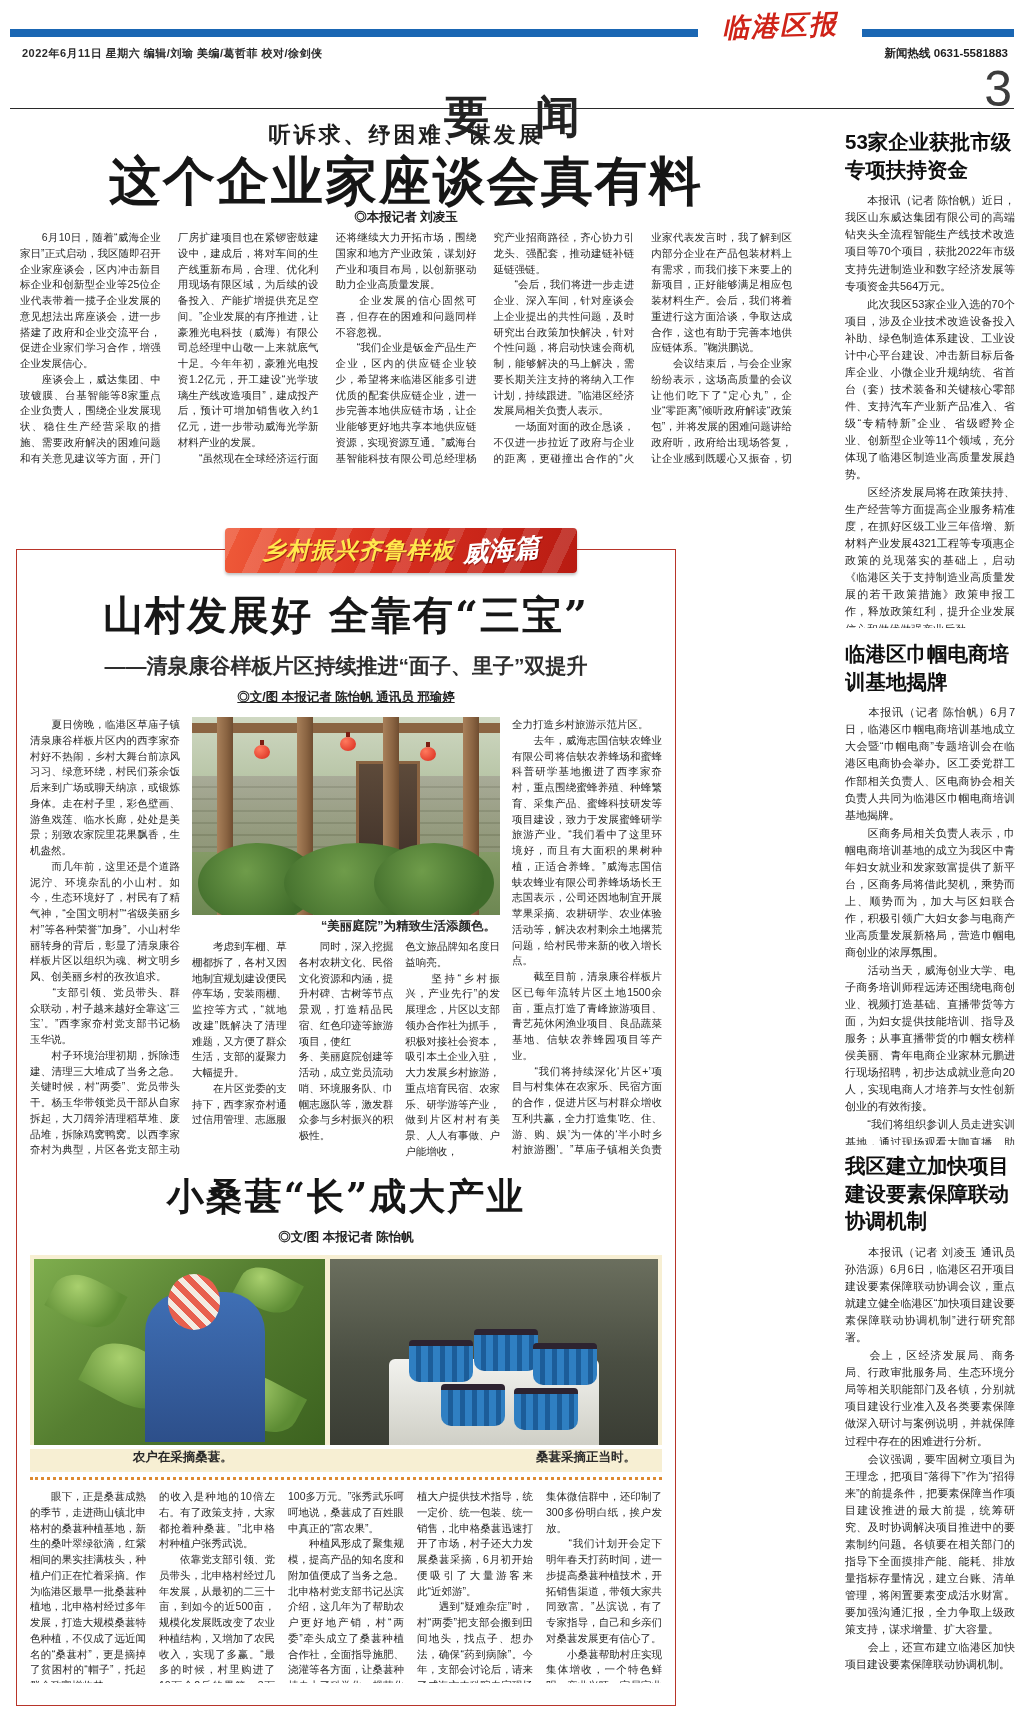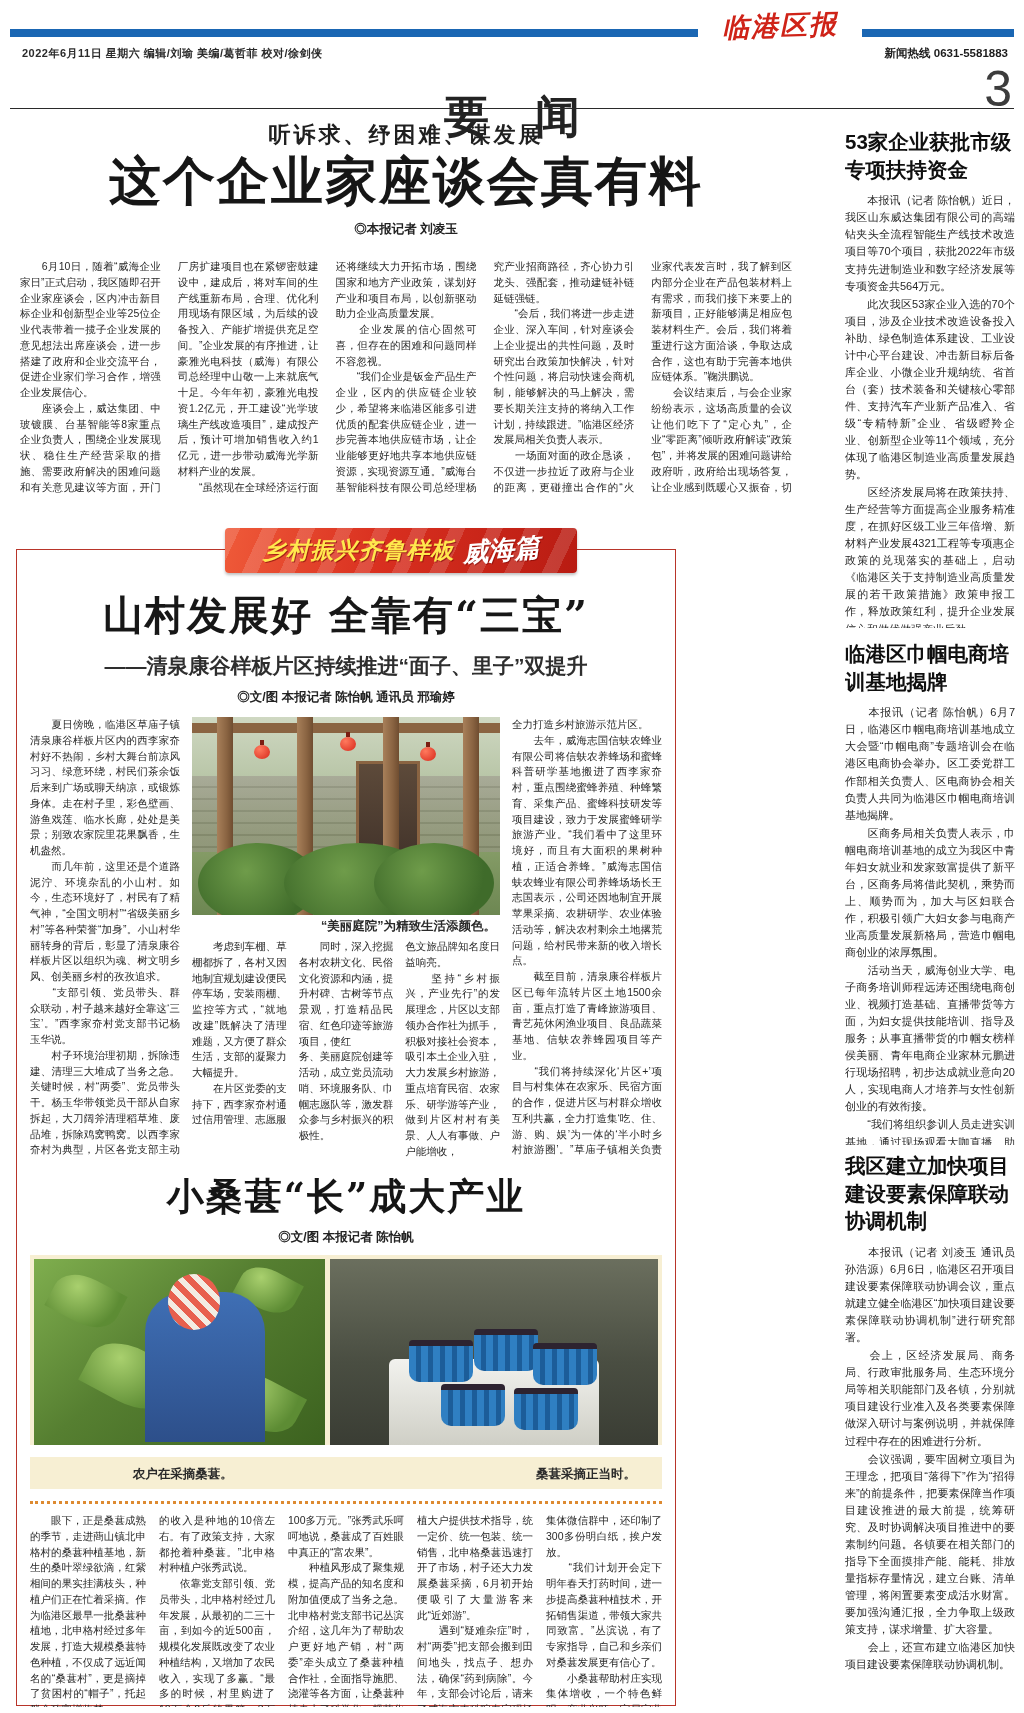--- a/index.html
+++ b/index.html
@@ -23,22 +23,22 @@
 
   
   .bodytext p { font-size:10.5px; line-height:1.5; text-align:justify; color:#282828; margin:0; }
   .byline { text-align:center; font-size:12.5px; font-weight:bold; color:#222; }
 
   
   .lead { position:absolute; top:120px; left:20px; width:772px; }
   .lead .kicker { text-align:center; font-size:22px; font-weight:bold; color:#1f1f1f; letter-spacing:3px; }
   .lead .headline { text-align:center; font-family:"DejaVu Serif", serif; font-size:52px; font-weight:900;
                     color:#161616; letter-spacing:2px; margin-top:2px; line-height:1.1; }
-  .lead .byline { margin-top:12px; }
-  .lead .cols { display:flex; gap:17px; margin-top:21px; height:237px; overflow:hidden; }
+  .lead .byline { }
+  .lead .cols { display:flex; gap:17px; margin-top:4px; height:237px; overflow:hidden; }
   .lead .col { flex:1; overflow:hidden; }
 
   
   .sb-art { position:absolute; left:845px; width:170px; overflow:hidden; }
   .sb-title { font-size:20.5px; font-weight:900; line-height:1.35; color:#0f0f0f; margin-bottom:9px; }
   .sb-art .bodytext p { font-size:11px; line-height:1.55; }
   .sb-art .bodytext p + p { margin-top:1px; }
 
   
   .feature-box { position:absolute; left:16px; top:549px; width:660px; height:1157px; border:1px solid #b8352a; background:#fff; }
@@ -47,21 +47,21 @@
             display:flex; align-items:center; justify-content:center; overflow:hidden; }
   .banner::before { content:""; position:absolute; inset:0;
             background:repeating-linear-gradient(115deg, rgba(255,255,255,.14) 0 14px, rgba(255,255,255,0) 14px 34px); }
   .banner-main { position:relative; color:#ffe84d; font-weight:900; font-size:23px; font-style:italic;
                  letter-spacing:1px; text-shadow:1px 1px 0 rgba(110,0,0,.55); }
   .banner-suffix { position:relative; color:#ffffff; font-family:"DejaVu Serif", serif; font-style:italic; font-weight:bold;
                    font-size:26px; margin-left:7px; transform:rotate(-5deg); text-shadow:1px 1px 0 rgba(110,0,0,.5); }
   .feature-head { margin-top:38px; text-align:center; font-family:"DejaVu Serif", serif;
                   font-size:40px; font-weight:900; color:#171717; letter-spacing:2px; }
   .feature-sub  { text-align:center; font-size:21px; font-weight:bold; color:#2e2e2e; margin-top:9px; }
-  .feature-byline { margin-top:9px; }
+  .feature-byline { margin-top:9px;text-decoration:underline; }
   .feature-body { display:flex; gap:12px; padding:11px 13px 0; height:452px; overflow:hidden; }
   .f-side { width:150px; overflow:hidden; }
   .f-mid { flex:1; display:flex; flex-direction:column;justify-content:space-between; }
   .photo-caption { text-align:right; font-size:12.5px; font-weight:bold; color:#2a2a2a; padding:3px 4px 4px; }
   .f-mid-cols { display:flex; gap:12px; flex:1; overflow:hidden; }
   .f-mid-cols .col { flex:1; overflow:hidden; }
 
   
   .photo-feature { position:relative; height:198px; overflow:hidden;
                    background:linear-gradient(#cfd8c2 0%,#b9c6a8 30%,#8aa06b 60%,#6d8752 100%); }
@@ -84,21 +84,21 @@
   .mul-photo.left { width:47%; background:linear-gradient(140deg,#7fae4e 0%,#567f31 45%,#3c621f 100%); }
   .mul-photo.right { width:53%; background:linear-gradient(#6b6f5e 0%,#4a4e42 55%,#3a3d34 100%); }
   .mp-leaf { position:absolute; border-radius:50% 0 50% 0; background:radial-gradient(circle at 30% 30%,#a9d06e,#5d8c34 75%); transform:rotate(28deg); }
   .mp-person { position:absolute; left:38%; top:18%; width:120px; height:150px; border-radius:40px 40px 0 0;
                background:linear-gradient(#3f6fb5,#2d4f8a); }
   .mp-scarf { position:absolute; left:46%; top:8%; width:52px; height:56px; border-radius:50%;
               background:repeating-linear-gradient(45deg,#e8604e 0 6px,#f3ece2 6px 12px); }
   .mp-table { position:absolute; left:18%; bottom:0; width:64%; height:46%; background:linear-gradient(#f2f2ee,#cfcfc6); border-radius:6px 6px 0 0; }
   .mp-basket { position:absolute; width:64px; height:42px; border-radius:4px 4px 10px 10px;
                background:repeating-linear-gradient(90deg,#2f7fc2 0 7px,#1c5d99 7px 12px); border-top:6px solid #2d2330; }
-  .mul-captions { display:flex; margin:12px 13px; background:#f7efd3; padding:9px 8px 6px; }
+  .mul-captions { display:flex; margin:4px 13px; background:#f7efd3; padding:0 8px 6px; }
   .mul-cap { font-size:12.5px; font-weight:bold; color:#2a2a2a; }
   .mul-cap.left { width:47%; text-align:center; }
   .mul-cap.right { width:53%; text-align:right; padding-right:18px; }
   .mul-dotted { margin:5px 13px 0; border-top:3px dotted #dd8a31; }
   .mul-cols { display:flex; gap:13px; padding:9px 13px; height:212px; overflow:hidden; }
   .mul-cols .col { flex:1; overflow:hidden; }
 </style>
 </head>
 <body>
 

